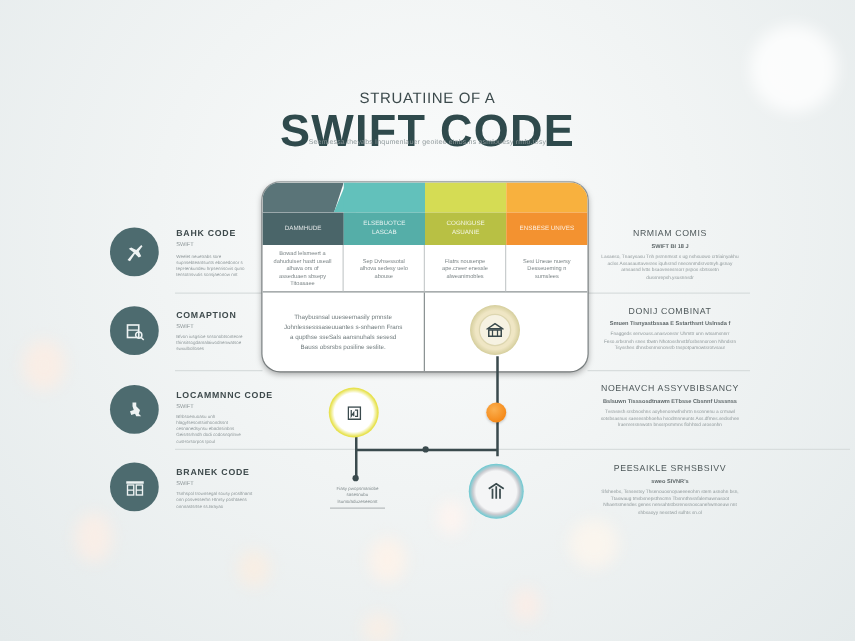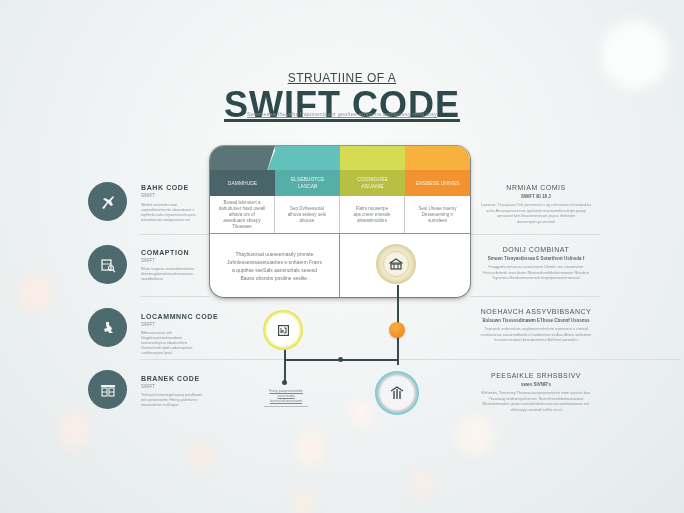--- a/index.html
+++ b/index.html
@@ -4,21 +4,21 @@
 <style>
   * { box-sizing: border-box; margin: 0; padding: 0; }
   html, body { width: 684px; height: 513px; overflow: hidden; }
   body {
     position: relative;
     font-family: "Liberation Sans", sans-serif;
     background: radial-gradient(ellipse at 50% 35%, #fbfcfc 0%, #f1f4f4 45%, #e4eaeb 100%);
     color: #3d4d50;
   }
   .bokeh { position: absolute; border-radius: 50%; filter: blur(6px); pointer-events: none; }
-  .abs { position: absolute; text-decoration: underline; }
+  .abs { position: absolute; }
 
   
   .kicker { left: 0; width: 684px; top: 71px; text-align: center; font-size: 12px; letter-spacing: 0.5px; color: #3c4a4c; }
   .title { left: 0; width: 684px; top: 84px; text-align: center; font-size: 36px; font-weight: bold; letter-spacing: 1px; color: #2f4a4c; }
   .subtitle { left: 0; width: 684px; top: 111px; text-align: center; font-size: 5.5px; color: #8a9597; letter-spacing: 0.2px; }
 
   
   .card {
     left: 210px; top: 146px; width: 260px; height: 151px;
     background: #fff; border-radius: 14px;

